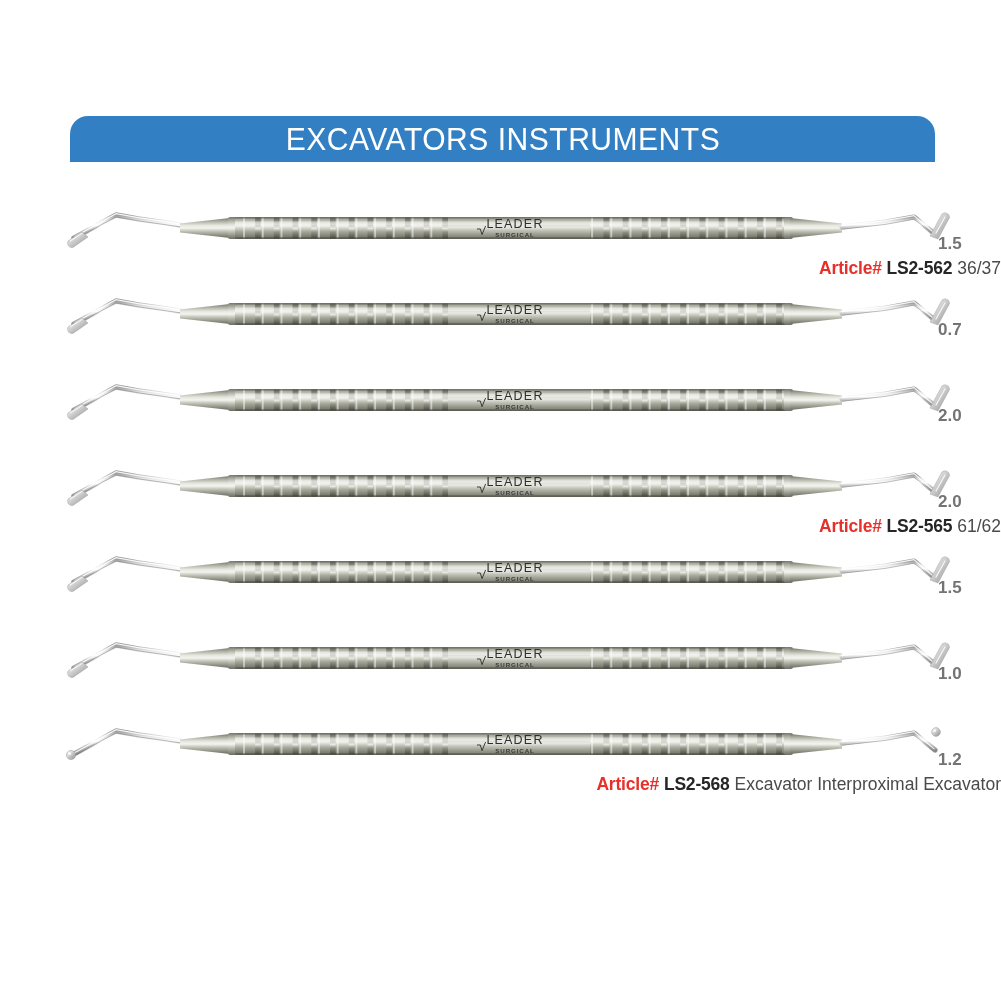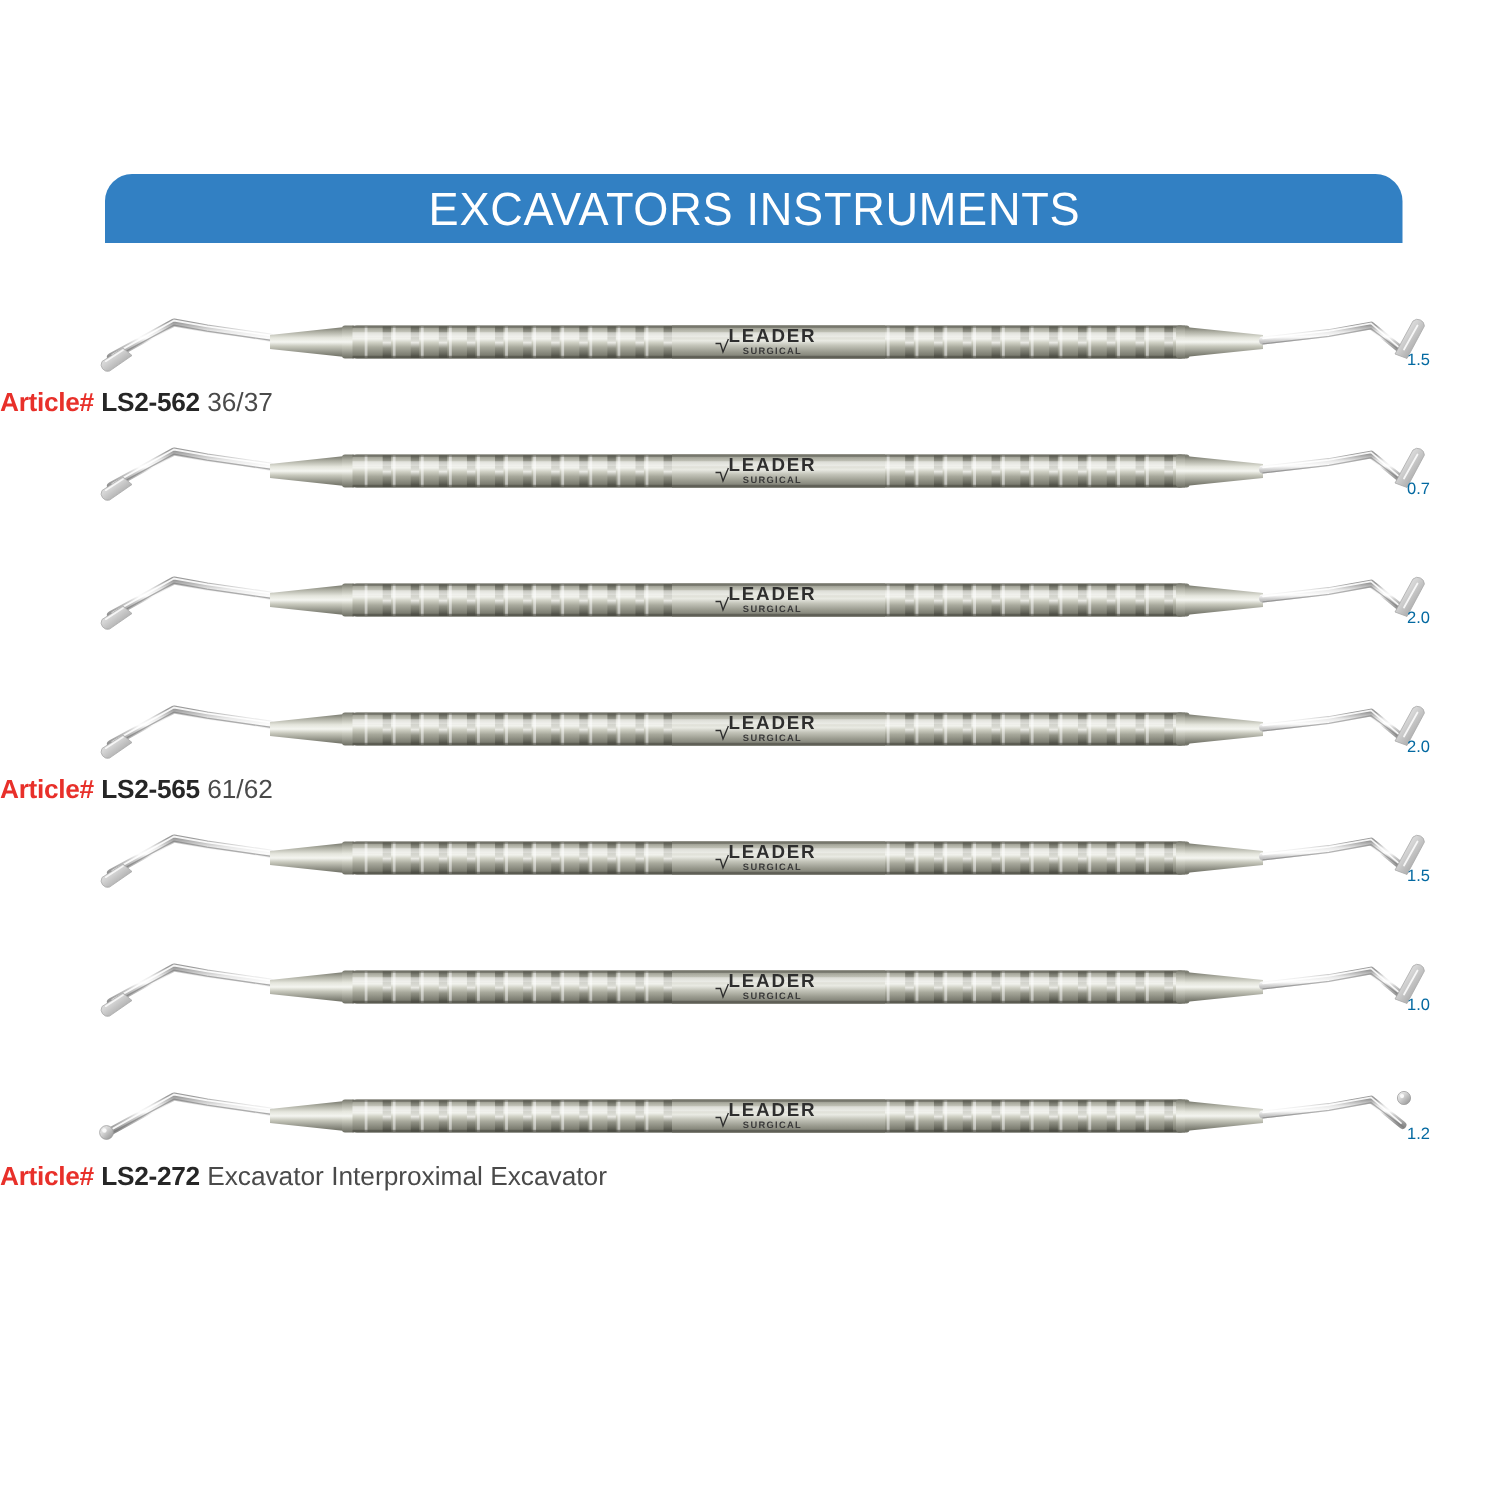--- a/index.html
+++ b/index.html
@@ -74,21 +74,21 @@
     width: 930px;
     height: 60px;
     overflow: visible;
   }
 
   
   .caption {
     position: absolute;
     left: 0;
     width: 1001px;
-    text-align: left;
+    text-align: right;
     font-size: 17.5px;
     line-height: 20px;
     white-space: nowrap;
   }
   .cap-article {
     color: #e8302a;
     font-weight: bold;
     letter-spacing: -0.2px;
   }
   .cap-code {
@@ -97,38 +97,38 @@
     letter-spacing: -0.2px;
   }
   .cap-desc {
     color: #4a4a4a;
     font-weight: 400;
   }
 
   
   .size-label {
     position: absolute;
-    font-size: 11px;
-    color: #0369a1;
-    font-weight: 400;
+    font-size: 17px;
+    color: #737373;
+    font-weight: 700;
     white-space: nowrap;
   }
 
   
   .logo {
     position: absolute;
     text-align: center;
     line-height: 1;
     pointer-events: none;
   }
   .logo-main {
     font-size: 12.5px;
     letter-spacing: 1.2px;
     color: #2e2e2e;
-    font-weight: 700;
+    font-weight: 400;
     display: block;
   }
   .logo-sub {
     font-size: 6.2px;
     letter-spacing: 0.9px;
     color: #3a3a3a;
     font-weight: bold;
     display: block;
     margin-top: 1px;
   }
@@ -794,21 +794,21 @@
           <circle cx="904.7" cy="16.7" r="1.4" fill="#ffffff" opacity="0.85"></circle>
           </svg>
         </div>
         <div class="logo" style="left: 470px; top: 20px; width: 90px;">
           <span class="logo-main">LEADER</span>
           <span class="logo-sub">SURGICAL</span>
           <svg class="logo-check" viewBox="0 0 14 11">
             <path d="M1 4 L4.3 4 L6 9.6 L9.6 1" fill="none" stroke="#2e2e2e" stroke-width="0.9"></path>
           </svg>
         </div>
-        <div class="caption" style="top: 60px;"><span class="cap-article">Article#</span> <span class="cap-code">LS2-272</span> <span class="cap-desc">Excavator Interproximal Excavator</span></div>
+        <div class="caption" style="top: 60px;"><span class="cap-article">Article#</span> <span class="cap-code">LS2-568</span> <span class="cap-desc">Excavator Interproximal Excavator</span></div>
         <div class="size-label" style="left: 938px; top: 36px;">1.2</div>
       </div>
     </div>
 
 </div>
 
 <svg width="0" height="0" style="position:absolute" aria-hidden="true">
   <defs>
 
     <linearGradient id="gHandle" x1="0" y1="0" x2="0" y2="1">

